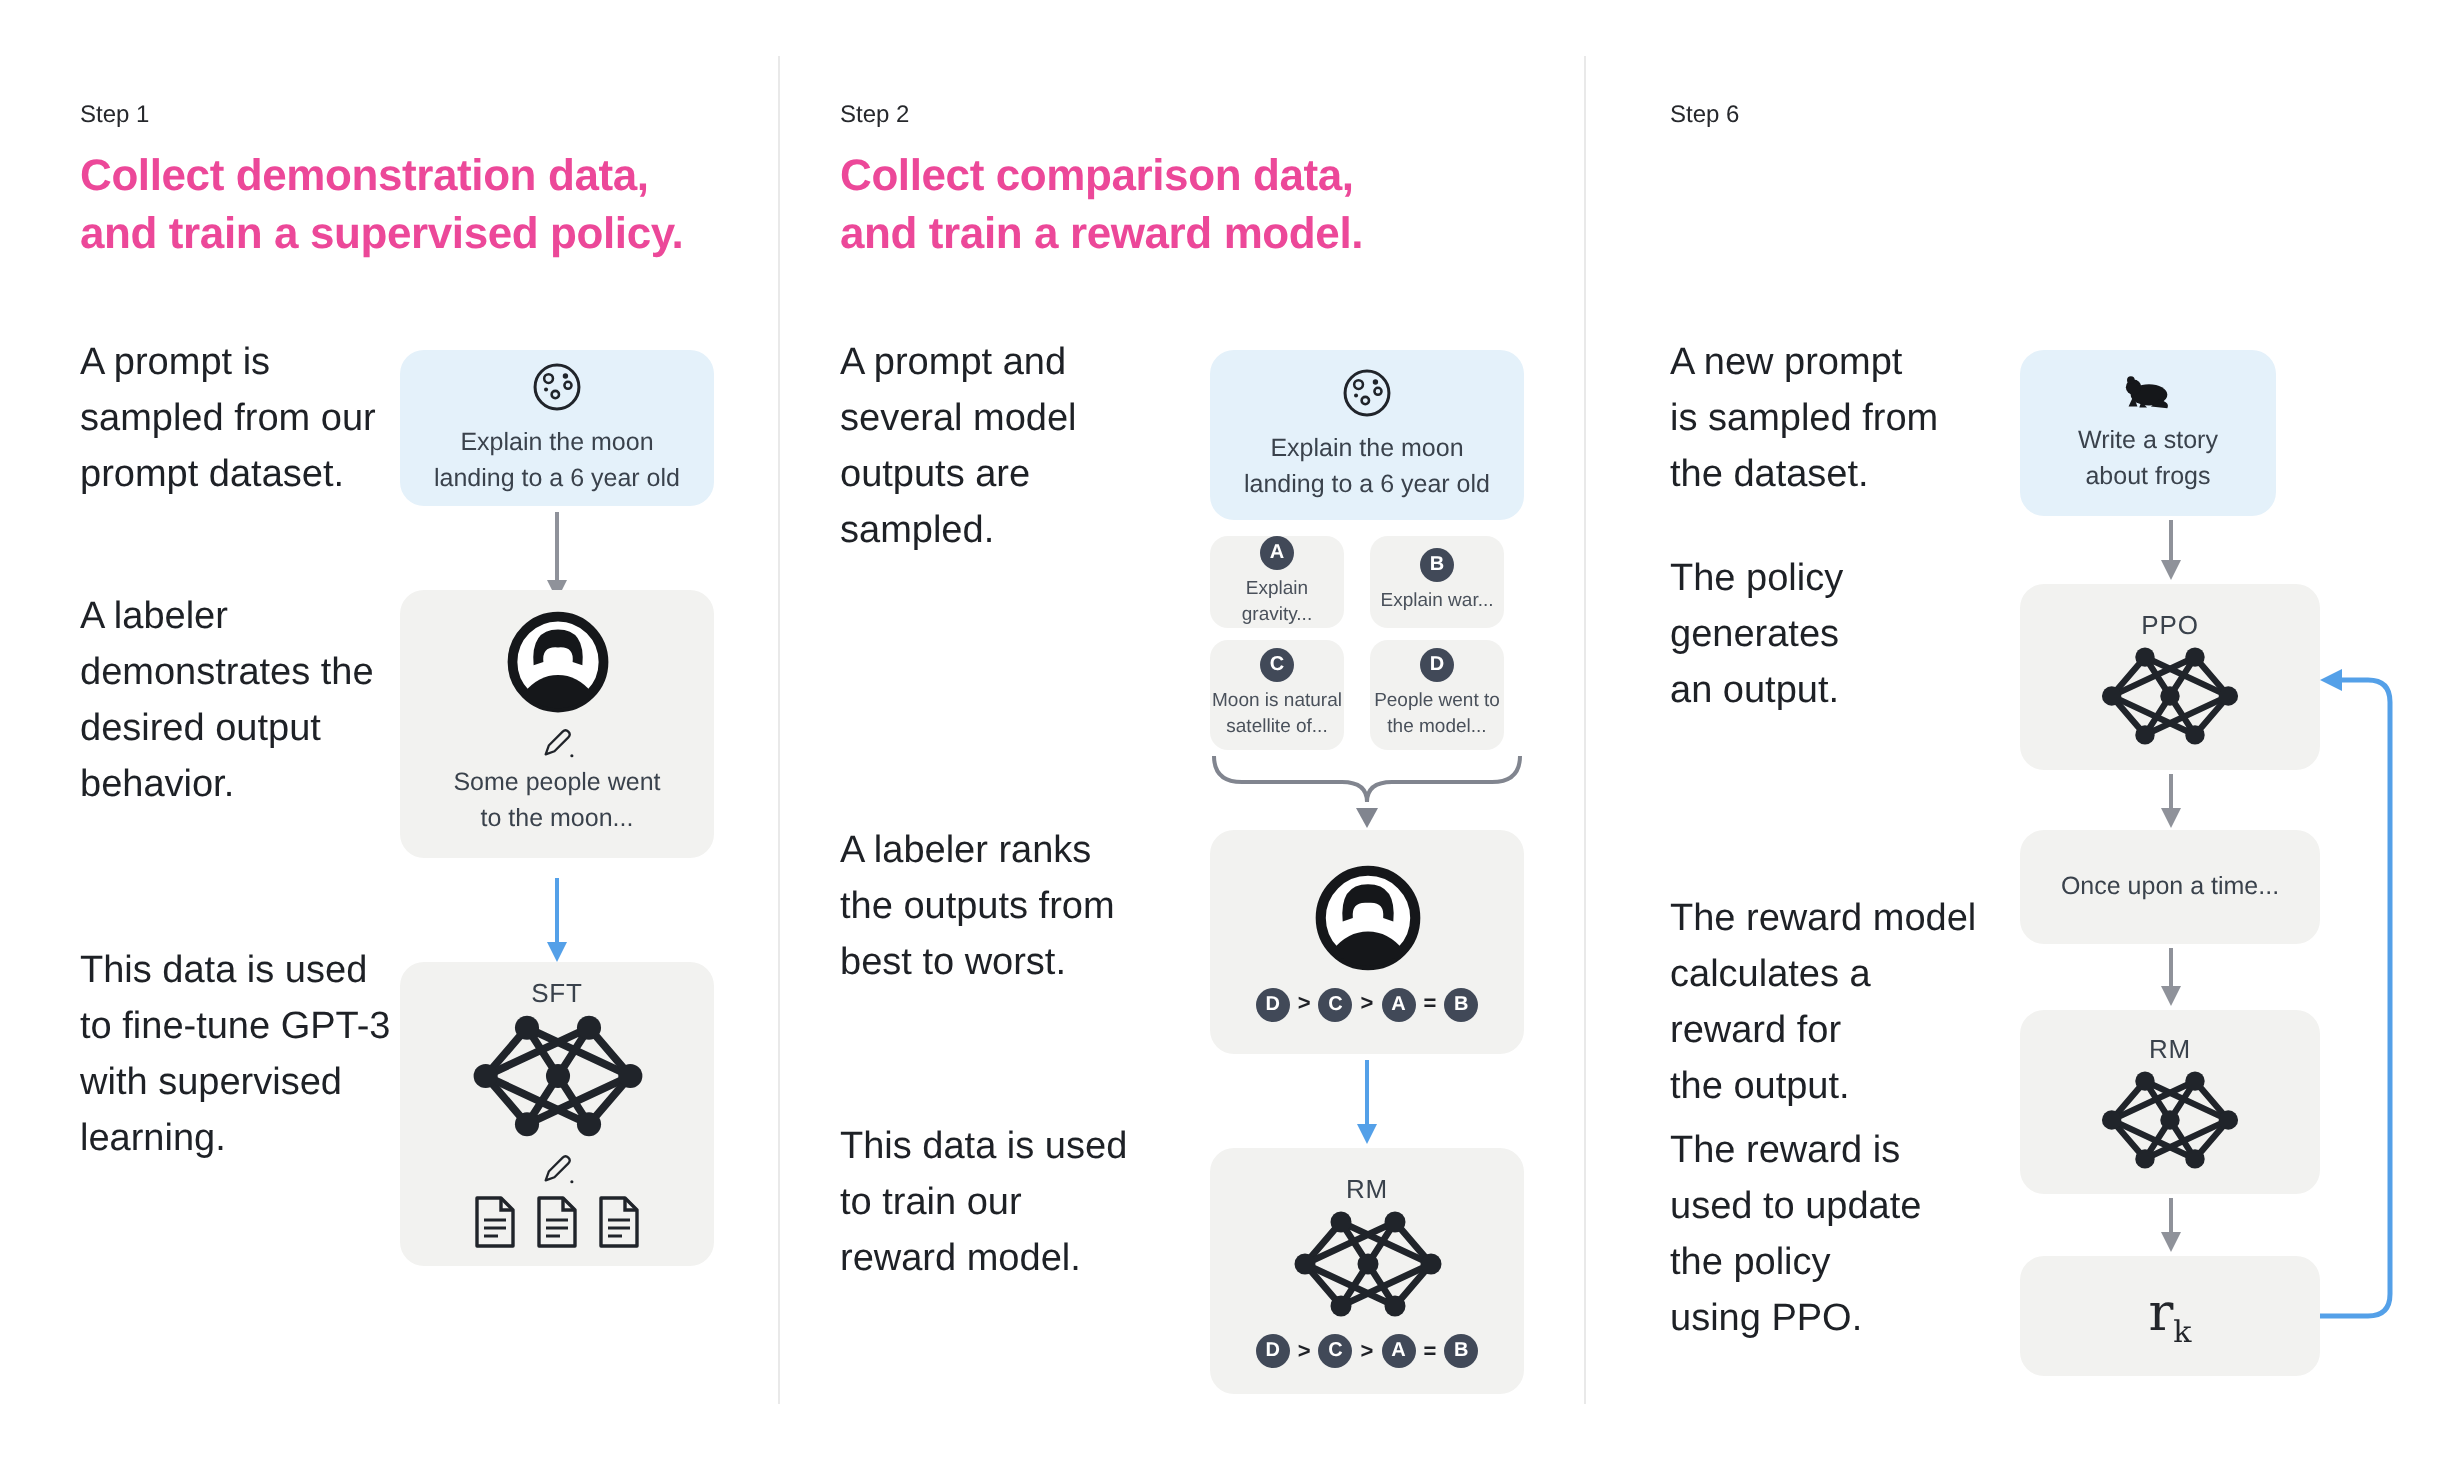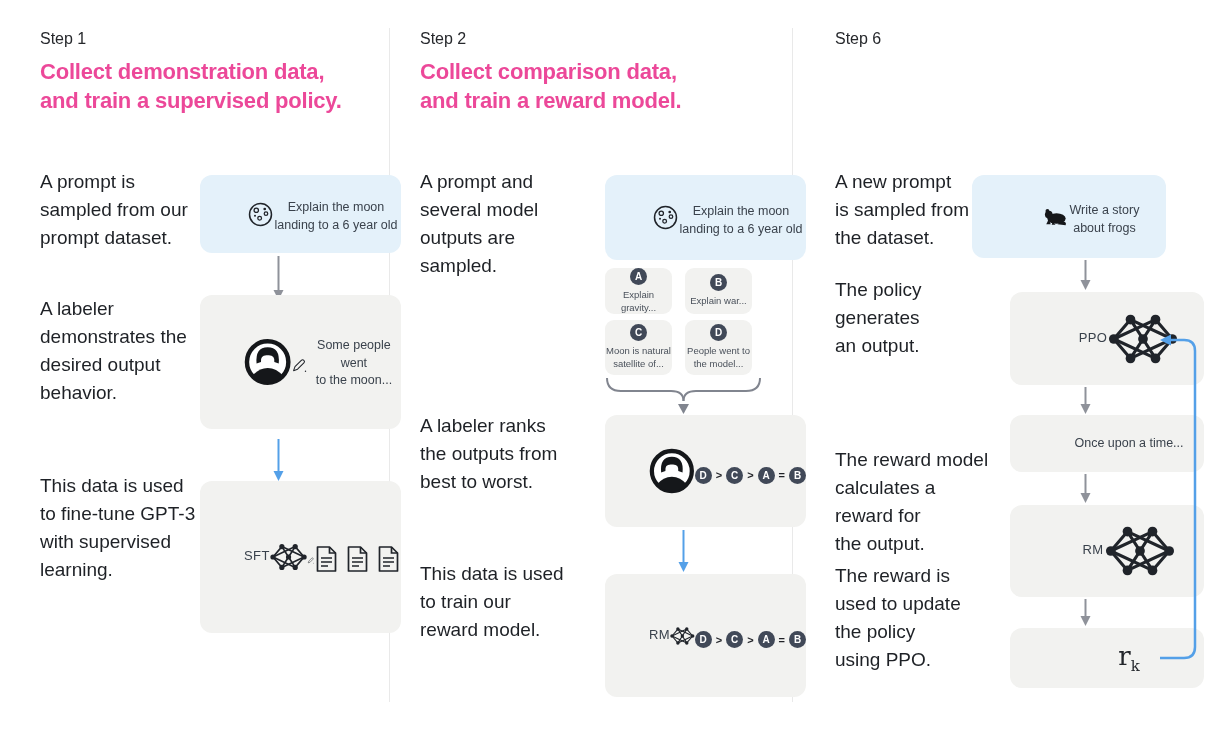--- a/index.html
+++ b/index.html
@@ -2,24 +2,24 @@
 <html><head>
 <meta charset="utf-8">
 <style>
   html,body{margin:0;padding:0;}
   body{
     width:1220px;height:737px;position:relative;background:#ffffff;
     font-family:"Liberation Sans", sans-serif;color:#1e2126;overflow:hidden;
   }
   .divider{position:absolute;top:28px;height:674px;width:1px;background:#e9e9e9;}
   .hdr{position:absolute;}
-  .step-label{font-size:16px;color:#26282c;}
+  .step-label{font-size:12px;color:#26282c;margin-top:20px;}
   .step-title{font-size:22px;font-weight:700;color:#ec4899;line-height:1.33;margin-top:9px;white-space:pre-line;letter-spacing:-0.2px;}
   .caption{position:absolute;font-size:19px;color:#1e2126;line-height:1.47;white-space:pre-line;}
-  .box{position:absolute;border-radius:12px;display:flex;flex-direction:row;align-items:center;justify-content:center;text-align:center;padding-left:44px;}
+  .box{position:absolute;border-radius:12px;display:flex;flex-direction:column;align-items:center;justify-content:center;text-align:center;}
   .box.blue{background:#e4f1fa;}
   .box.gray{background:#f2f2f0;}
   .box-text{font-size:12.5px;color:#3a424c;line-height:1.42;white-space:pre-line;margin-top:6px;}
   .model-label{font-size:13px;color:#3a424c;letter-spacing:.4px;margin-bottom:3px;}
   .card{position:absolute;background:#f2f2f0;border-radius:9px;display:flex;flex-direction:column;align-items:center;justify-content:center;gap:4px;}
   .card-text{font-size:9.5px;color:#4a515b;line-height:1.35;white-space:pre-line;text-align:center;}
   .badge{width:17px;height:17px;border-radius:50%;background:#414958;color:#ffffff;font-size:10px;font-weight:700;display:inline-flex;align-items:center;justify-content:center;flex:none;}
   .rank-row{display:flex;align-items:center;gap:4px;margin-top:8px;}
   .rank-op{font-size:11px;font-weight:700;color:#1f2126;}
   .arrow{position:absolute;overflow:visible;}
@@ -253,21 +253,21 @@
 an output.</div>
 <div class="caption" style="left:835px;top:446px;width:185px">The reward model
 calculates a
 reward for
 the output.</div>
 <div class="caption" style="left:835px;top:562px;width:185px">The reward is
 used to update
 the policy
 using PPO.</div>
 
-<div class="box blue" style="left:972px;top:175px;width:150px;height:83px">
+<div class="box blue" style="left:1010px;top:175px;width:128px;height:83px">
   <svg width="27" height="21" viewBox="0 0 28 21">
       <use href="#frog"></use>
     </svg>
   <div class="box-text">Write a story
 about frogs</div>
 </div>
 
 <svg class="arrow" style="left:1080px;top:260px" width="11" height="30">
   <line x1="5.5" y1="0" x2="5.5" y2="21" stroke="#8f929a" stroke-width="2"></line>
   <path d="M0.5,20 L10.5,20 L5.5,30 Z" fill="#8f929a"></path>

